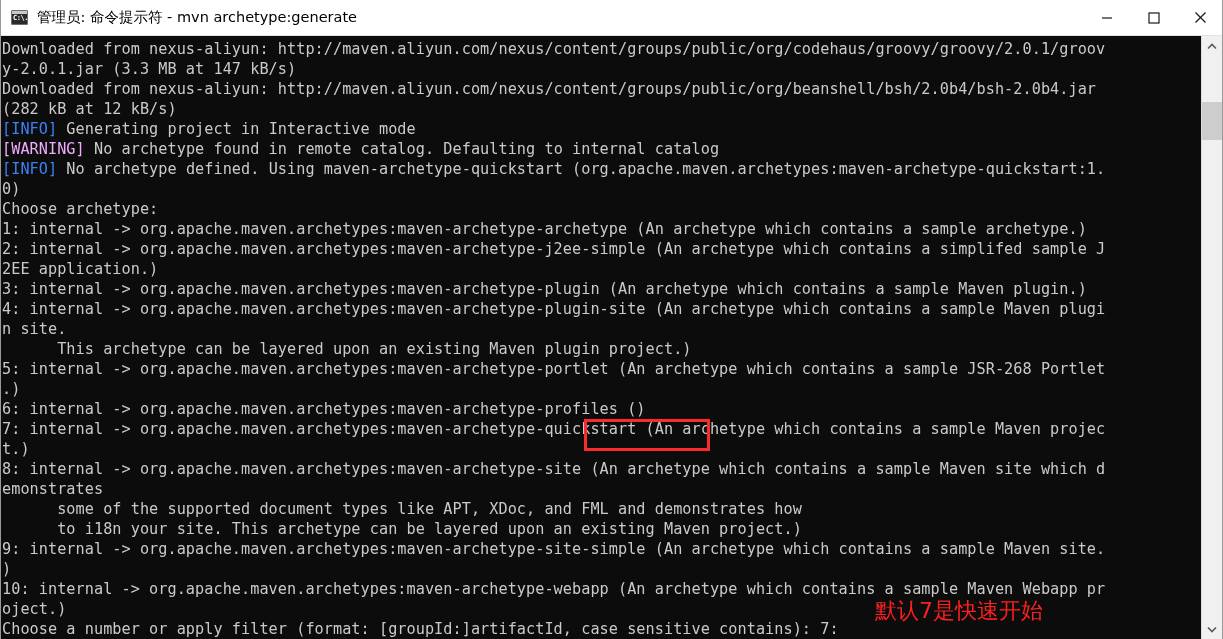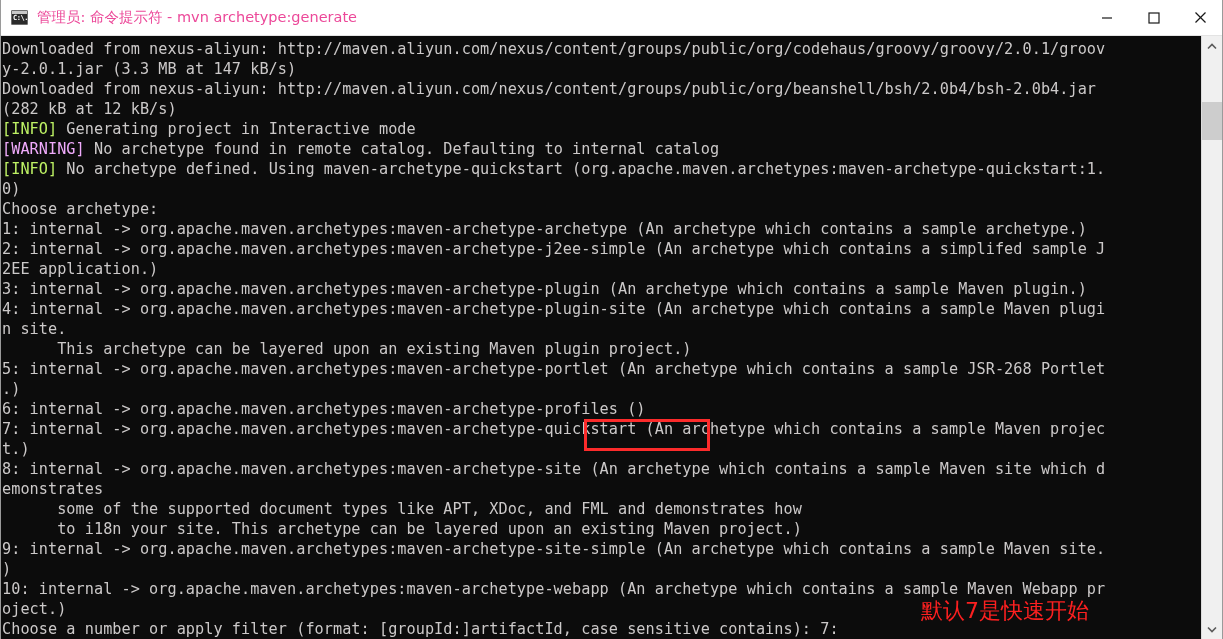--- a/index.html
+++ b/index.html
@@ -71,21 +71,21 @@
     top: 3px;
     color: #ffffff;
     font-family: "DejaVu Sans Mono", monospace;
     font-size: 7px;
     line-height: 9px;
     letter-spacing: -0.5px;
     font-weight: bold;
   }
   .title-text {
     font-size: 14.5px;
-    color: #ec4899;
+    color: #000000;
     white-space: nowrap;
     font-family: "DejaVu Sans", "Liberation Sans", sans-serif;
     letter-spacing: 0px;
     text-align: center;
   }
   .win-buttons {
     display: flex;
     height: 36px;
     flex: 0 0 auto;
   }
@@ -118,21 +118,21 @@
     box-sizing: border-box;
     font-family: "DejaVu Sans Mono", "Liberation Mono", monospace;
     font-size: 15.2px;
     line-height: 20px;
     color: #ccc9c9;
     white-space: pre;
     letter-spacing: 0.05px;
     overflow: hidden;
   }
   .console-line { height: 20px; }
-  .c-info { color: #bef264; }
+  .c-info { color: #3b82f6; }
   .c-warn { color: #f0abfc; }
 
   
   .anno-box {
     position: absolute;
     border: 3px solid #fc2b2b;
     box-sizing: border-box;
     pointer-events: none;
   }
   .anno-text {
@@ -205,21 +205,21 @@
           <line x1="11.5" y1="1.5" x2="1.5" y2="11.5" stroke="#1a1a1a" stroke-width="1.2"></line>
         </svg>
       </div>
     </div>
   </div>
 
   <div class="console">
     <div class="console-text" id="console-text"><div class="console-line"><span>Downloaded from nexus-aliyun: http://maven.aliyun.com/nexus/content/groups/public/org/codehaus/groovy/groovy/2.0.1/groov</span></div><div class="console-line"><span>y-2.0.1.jar (3.3 MB at 147 kB/s)</span></div><div class="console-line"><span>Downloaded from nexus-aliyun: http://maven.aliyun.com/nexus/content/groups/public/org/beanshell/bsh/2.0b4/bsh-2.0b4.jar</span></div><div class="console-line"><span>(282 kB at 12 kB/s)</span></div><div class="console-line"><span class="c-info">[INFO]</span><span> Generating project in Interactive mode</span></div><div class="console-line"><span class="c-warn">[WARNING]</span><span> No archetype found in remote catalog. Defaulting to internal catalog</span></div><div class="console-line"><span class="c-info">[INFO]</span><span> No archetype defined. Using maven-archetype-quickstart (org.apache.maven.archetypes:maven-archetype-quickstart:1.</span></div><div class="console-line"><span>0)</span></div><div class="console-line"><span>Choose archetype:</span></div><div class="console-line"><span>1: internal -&gt; org.apache.maven.archetypes:maven-archetype-archetype (An archetype which contains a sample archetype.)</span></div><div class="console-line"><span>2: internal -&gt; org.apache.maven.archetypes:maven-archetype-j2ee-simple (An archetype which contains a simplifed sample J</span></div><div class="console-line"><span>2EE application.)</span></div><div class="console-line"><span>3: internal -&gt; org.apache.maven.archetypes:maven-archetype-plugin (An archetype which contains a sample Maven plugin.)</span></div><div class="console-line"><span>4: internal -&gt; org.apache.maven.archetypes:maven-archetype-plugin-site (An archetype which contains a sample Maven plugi</span></div><div class="console-line"><span>n site.</span></div><div class="console-line"><span>      This archetype can be layered upon an existing Maven plugin project.)</span></div><div class="console-line"><span>5: internal -&gt; org.apache.maven.archetypes:maven-archetype-portlet (An archetype which contains a sample JSR-268 Portlet</span></div><div class="console-line"><span>.)</span></div><div class="console-line"><span>6: internal -&gt; org.apache.maven.archetypes:maven-archetype-profiles ()</span></div><div class="console-line"><span>7: internal -&gt; org.apache.maven.archetypes:maven-archetype-quickstart (An archetype which contains a sample Maven projec</span></div><div class="console-line"><span>t.)</span></div><div class="console-line"><span>8: internal -&gt; org.apache.maven.archetypes:maven-archetype-site (An archetype which contains a sample Maven site which d</span></div><div class="console-line"><span>emonstrates</span></div><div class="console-line"><span>      some of the supported document types like APT, XDoc, and FML and demonstrates how</span></div><div class="console-line"><span>      to i18n your site. This archetype can be layered upon an existing Maven project.)</span></div><div class="console-line"><span>9: internal -&gt; org.apache.maven.archetypes:maven-archetype-site-simple (An archetype which contains a sample Maven site.</span></div><div class="console-line"><span>)</span></div><div class="console-line"><span>10: internal -&gt; org.apache.maven.archetypes:maven-archetype-webapp (An archetype which contains a sample Maven Webapp pr</span></div><div class="console-line"><span>oject.)</span></div><div class="console-line"><span>Choose a number or apply filter (format: [groupId:]artifactId, case sensitive contains): 7:</span></div></div>
 
     <div class="anno-box" id="anno-box" style="left: 583px; top: 383px; width: 126px; height: 32px; border-color: rgb(252, 43, 43);"></div>
-    <div class="anno-text" id="anno-text" style="left: 920px; top: 562px;">默认7是快速开始</div>
+    <div class="anno-text" id="anno-text" style="left: 874px; top: 562px;">默认7是快速开始</div>
   </div>
 
   <div class="scrollbar">
     <div class="sb-arrow up">
       <svg width="10" height="7" viewBox="0 0 10 7">
         <polyline points="1,5.5 5,1.5 9,5.5" fill="none" stroke="#5a5a5a" stroke-width="1.6"></polyline>
       </svg>
     </div>
     <div class="sb-thumb" id="sb-thumb"></div>
     <div class="sb-arrow down">

